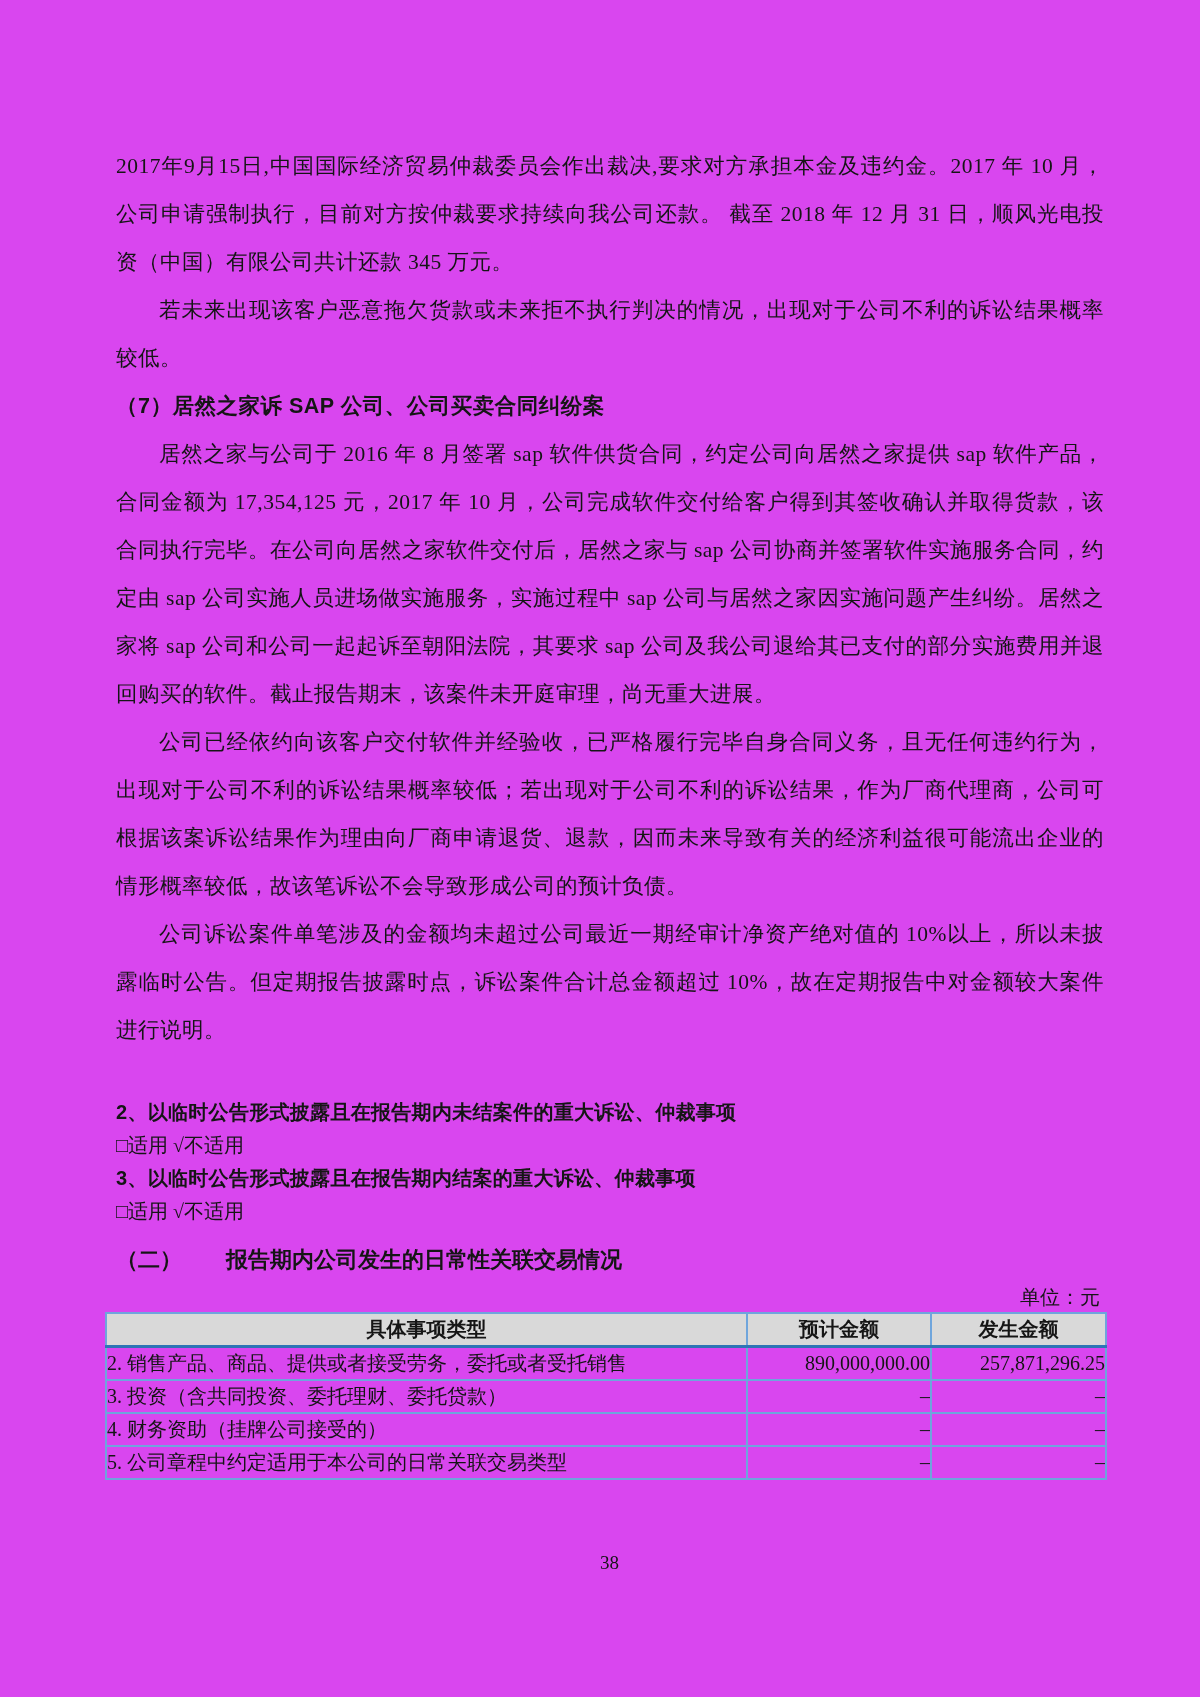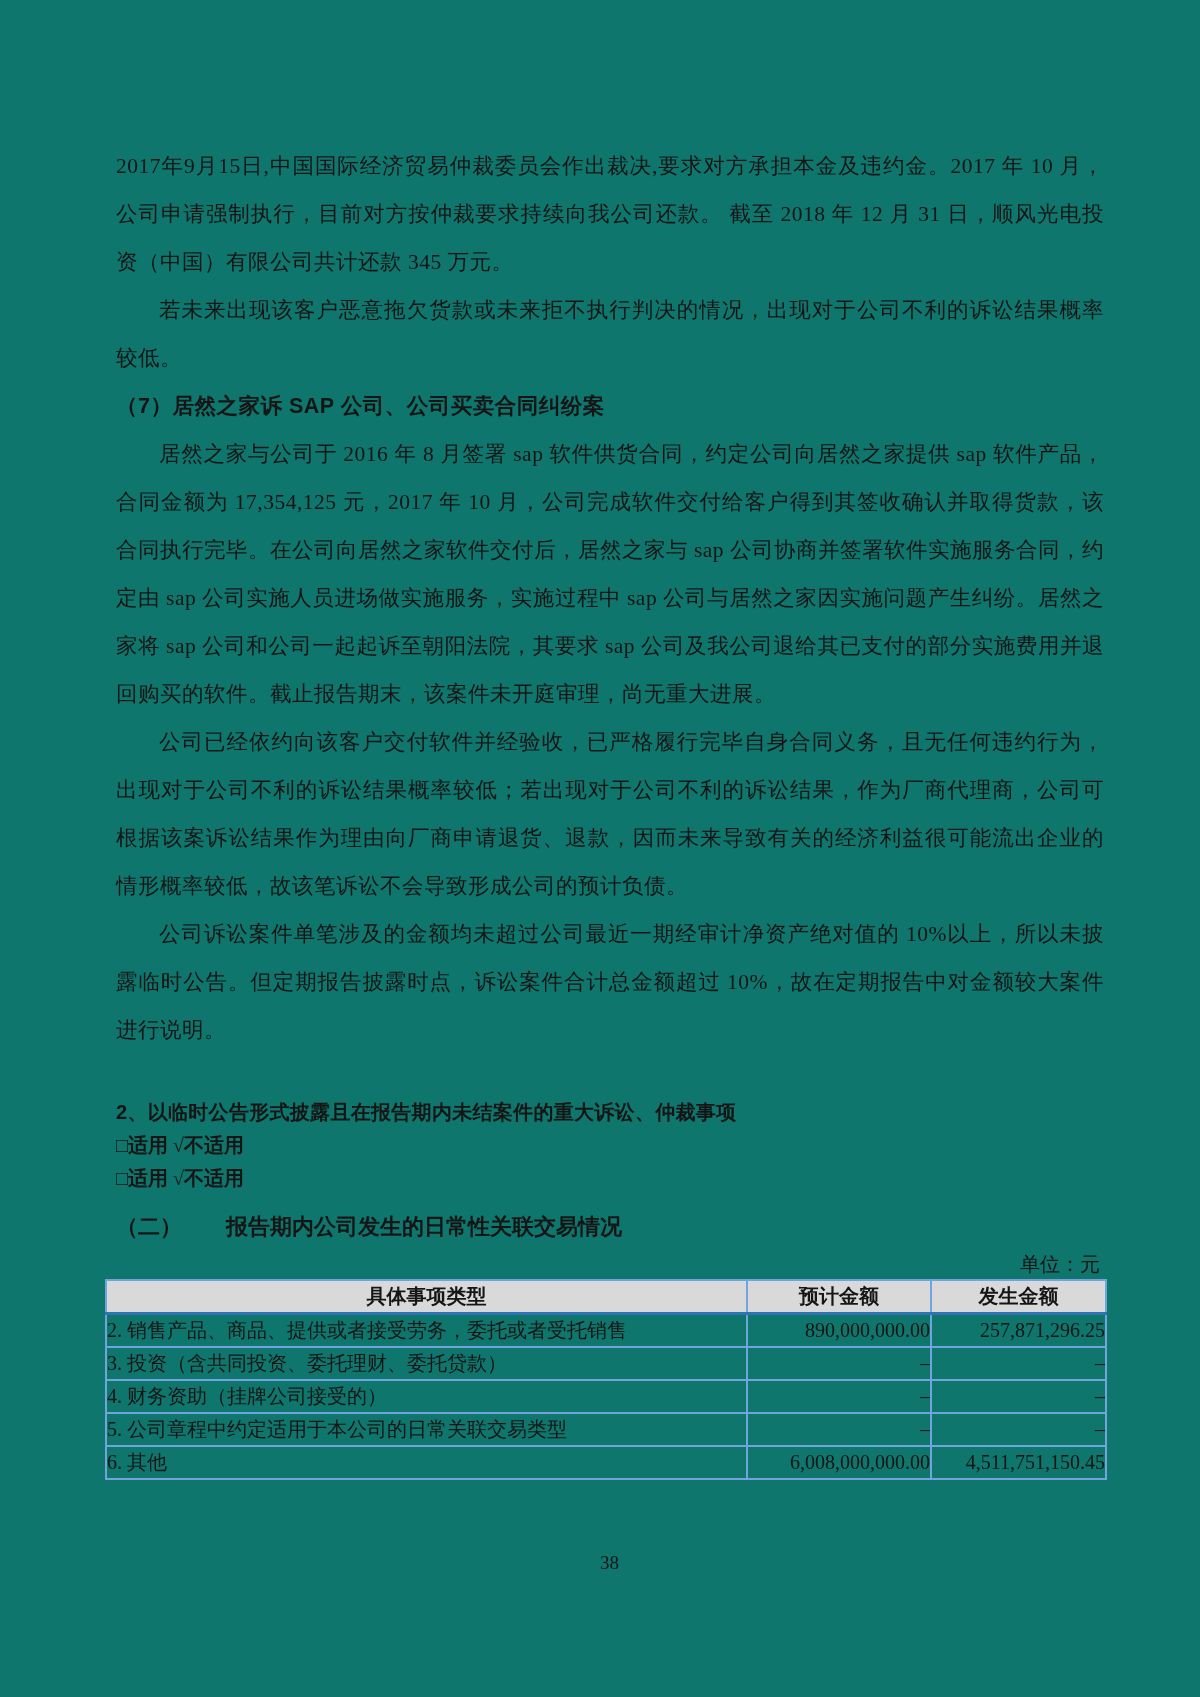--- a/index.html
+++ b/index.html
@@ -1,20 +1,20 @@
 <!DOCTYPE html>
 <html><head>
 <meta charset="utf-8">
 <style>
   html,body{margin:0;padding:0;background:#e8e8e8;}
   .page{
     position:relative;
     width:1200px;height:1697px;
     margin:0 auto;
-    background:#0f766e;
+    background:#d946ef;
     color:#151515;
     font-family:"Liberation Serif","DejaVu Serif",serif;
     overflow:hidden;
   }
   .content{
     position:absolute;
     left:116px; right:96px; top:142px;
   }
   p{margin:0;}
   .body{
@@ -37,21 +37,20 @@
   }
   .sub-heading{
     font-size:20px;
     line-height:33px;
     letter-spacing:0.3px;
   }
   .applicable{
     font-size:20px;
     line-height:33px;
     font-family:"Liberation Serif","DejaVu Serif",serif;
-    font-weight:bold;
   }
   .section-ii{
     margin-top:14px;
     font-size:22px;
     line-height:36px;
   }
   .section-ii .sec-num{display:inline-block;}
   .section-ii .sec-title{display:inline-block;margin-left:44px;}
   .unit-line{
     margin-top:4px;
@@ -104,20 +103,21 @@
 
     <p class="body case-heading hei">（7）居然之家诉 SAP 公司、公司买卖合同纠纷案</p>
 
     <p class="body indent">居然之家与公司于 2016 年 8 月签署 sap 软件供货合同，约定公司向居然之家提供 sap 软件产品，合同金额为 17,354,125 元，2017 年 10 月，公司完成软件交付给客户得到其签收确认并取得货款，该合同执行完毕。在公司向居然之家软件交付后，居然之家与 sap 公司协商并签署软件实施服务合同，约定由 sap 公司实施人员进场做实施服务，实施过程中 sap 公司与居然之家因实施问题产生纠纷。居然之家将 sap 公司和公司一起起诉至朝阳法院，其要求 sap 公司及我公司退给其已支付的部分实施费用并退回购买的软件。截止报告期末，该案件未开庭审理，尚无重大进展。</p>
     <p class="body indent">公司已经依约向该客户交付软件并经验收，已严格履行完毕自身合同义务，且无任何违约行为，出现对于公司不利的诉讼结果概率较低；若出现对于公司不利的诉讼结果，作为厂商代理商，公司可根据该案诉讼结果作为理由向厂商申请退货、退款，因而未来导致有关的经济利益很可能流出企业的情形概率较低，故该笔诉讼不会导致形成公司的预计负债。</p>
     <p class="body indent">公司诉讼案件单笔涉及的金额均未超过公司最近一期经审计净资产绝对值的 10%以上，所以未披露临时公告。但定期报告披露时点，诉讼案件合计总金额超过 10%，故在定期报告中对金额较大案件进行说明。</p>
 
     <div class="subsection">
       <p class="sub-heading hei">2、以临时公告形式披露且在报告期内未结案件的重大诉讼、仲裁事项</p>
       <p class="applicable">□适用 √不适用</p>
+      <p class="sub-heading hei">3、以临时公告形式披露且在报告期内结案的重大诉讼、仲裁事项</p>
       <p class="applicable">□适用 √不适用</p>
     </div>
 
     <p class="section-ii hei">
       <span class="sec-num">（二）</span><span class="sec-title">报告期内公司发生的日常性关联交易情况</span>
     </p>
 
     <p class="unit-line">单位：元</p>
 
     <table class="related">
@@ -147,23 +147,18 @@
         <tr>
           <td class="label-cell">4. 财务资助（挂牌公司接受的）</td>
           <td class="num-cell">–</td>
           <td class="num-cell">–</td>
         </tr>
         <tr>
           <td class="label-cell">5. 公司章程中约定适用于本公司的日常关联交易类型</td>
           <td class="num-cell">–</td>
           <td class="num-cell">–</td>
         </tr>
-        <tr>
-          <td class="label-cell">6. 其他</td>
-          <td class="num-cell">6,008,000,000.00</td>
-          <td class="num-cell">4,511,751,150.45</td>
-        </tr>
       </tbody>
     </table>
   </div>
 
   <div class="page-number">38</div>
 </div>
 
 </body></html>

